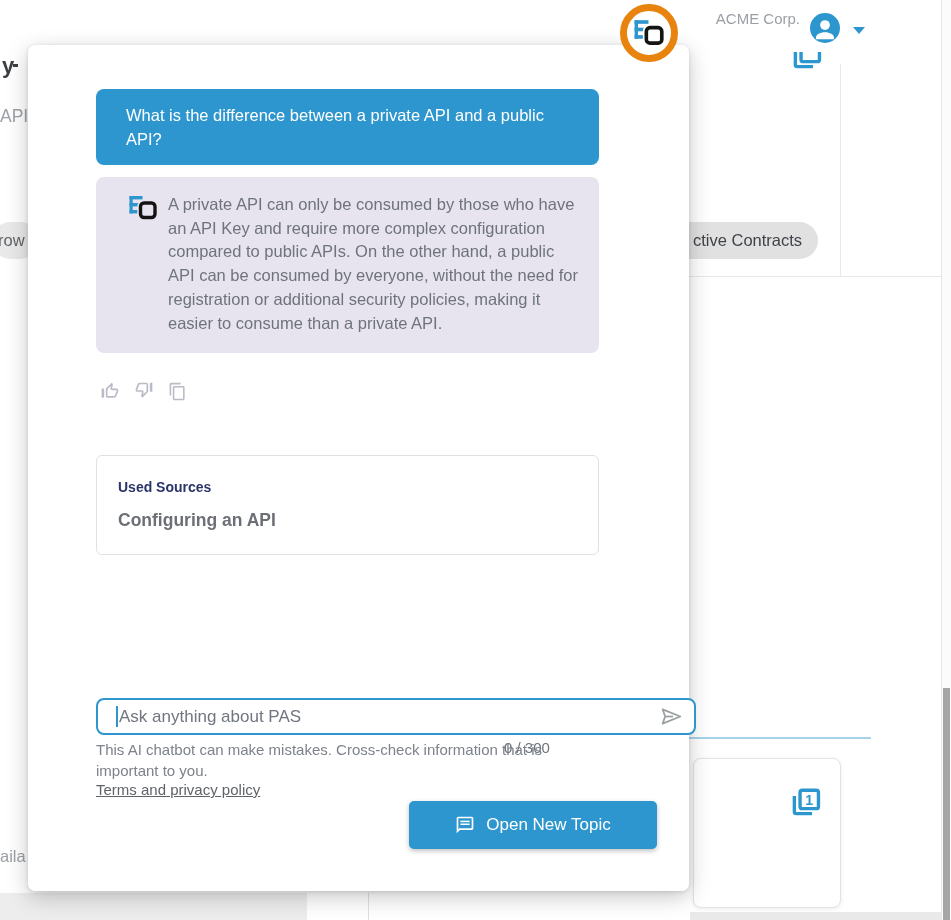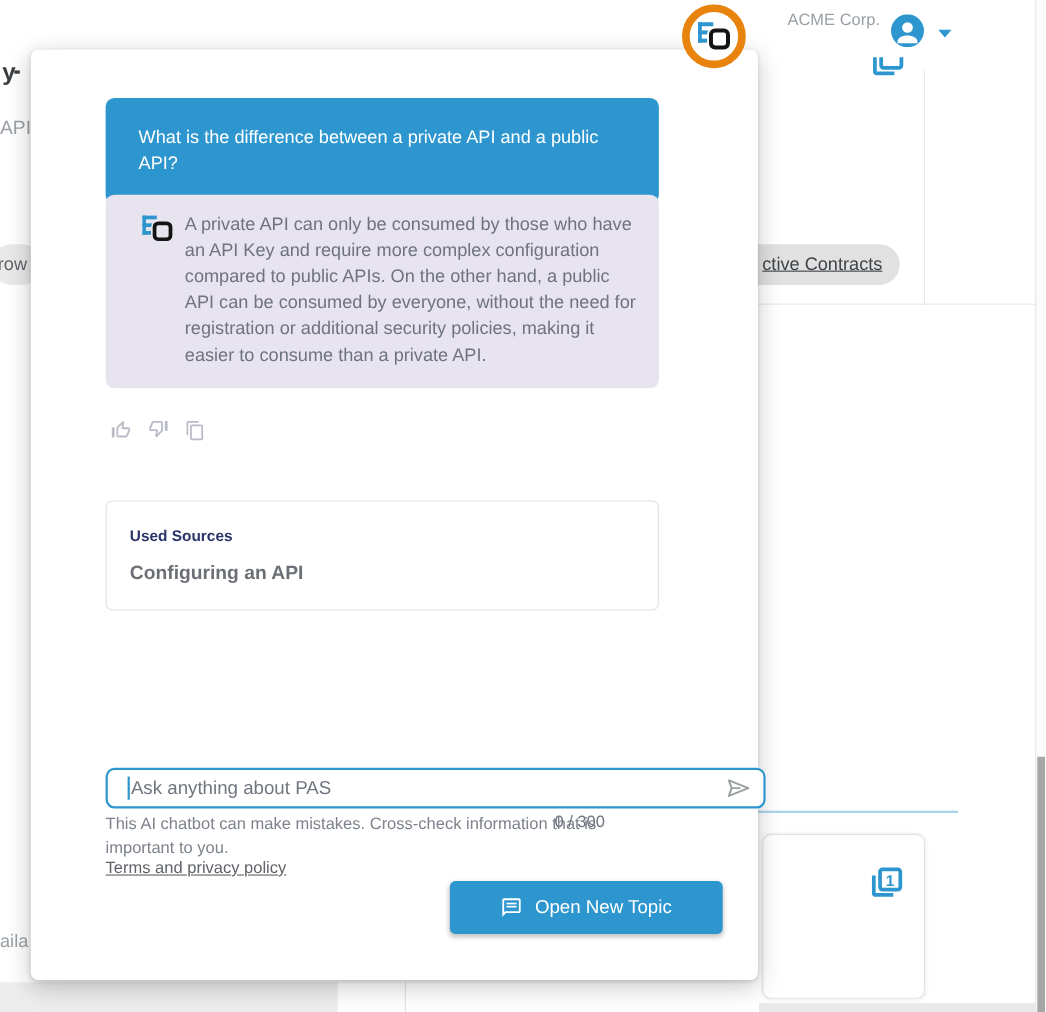--- a/index.html
+++ b/index.html
@@ -15,21 +15,21 @@
   .bg-heading { left:2px; top:53px; font-size:22px; font-weight:bold; color:#3b3f44; z-index:1;}
   .bg-heading-dash { left:13px; top:64px; width:5px; height:3px; background:#3b3f44; z-index:1;}
   .bg-api { left:0; top:106px; font-size:17.5px; color:#9ba1a7; z-index:1;}
   .bg-aila { left:0; top:847px; font-size:16.5px; color:#9aa0a6; z-index:1;}
   .pill-left {
     left:-8px; top:222px; height:37px; border-radius:18.5px; background:#e9e9e9;
     color:#5f6368; font-size:16.5px; line-height:37px; padding:0 14px 0 6px; z-index:1;
   }
   .pill-right {
     left:642px; top:222px; width:176px; height:37px; border-radius:18.5px; background:#e1e1e1;
-    color:#3f4348; font-size:16.5px; line-height:37px; padding-left:51px; z-index:1;text-decoration:underline;
+    color:#3f4348; font-size:16.5px; line-height:37px; padding-left:51px; z-index:1;
   }
   .card-border-right { left:840px; top:64px; width:1px; height:213px; background:#e8e8e8; z-index:1;}
   .section-divider { left:650px; top:276px; width:301px; height:1px; background:#e8e8e8; z-index:1;}
   .blue-underline { left:689px; top:737px; width:182px; height:2px; background:#a7d3ea; z-index:1;}
   .bottom-card {
     left:693px; top:758px; width:148px; height:150px; background:#fff;
     border:1px solid #e3e3e3; border-radius:8px; box-shadow:0 1px 4px rgba(0,0,0,0.08); z-index:1;
   }
   .bottom-card svg { position:absolute; left:94px; top:27px; }
   .top-icon-clip { left:789px; top:52px; width:34px; height:26px; overflow:hidden; z-index:1;}
@@ -55,21 +55,21 @@
     display:flex; align-items:center; justify-content:center;
   }
 
   
   .modal {
     left:28px; top:45px; width:661px; height:846px; background:#fff; border-radius:7px;
     box-shadow:0 6px 22px rgba(0,0,0,0.22), 0 1px 4px rgba(0,0,0,0.12); z-index:20;
   }
   .user-bubble {
     left:68px; top:44px; width:503px; background:#2E96CE; border-radius:8px;
-    padding:24px 30px; color:#fff; font-size:16.5px; line-height:24px;
+    padding:14px 30px; color:#fff; font-size:16.5px; line-height:24px;
   }
   .bot-bubble {
     left:68px; top:132px; width:503px; background:#e7e4f0; border-radius:8px;
     padding:16px 20px 18px 32px; display:flex; gap:10px; align-items:flex-start;
   }
   .bot-bubble .txt { width:412px; color:#6e737c; font-size:16.5px; line-height:23.7px; }
   .bot-bubble svg { flex:none; margin-top:2px; }
   .feedback { left:72px; top:336px; display:flex; gap:14px; }
   .feedback button { background:none; border:none; cursor:pointer; padding:0; }
   .sources-card {

